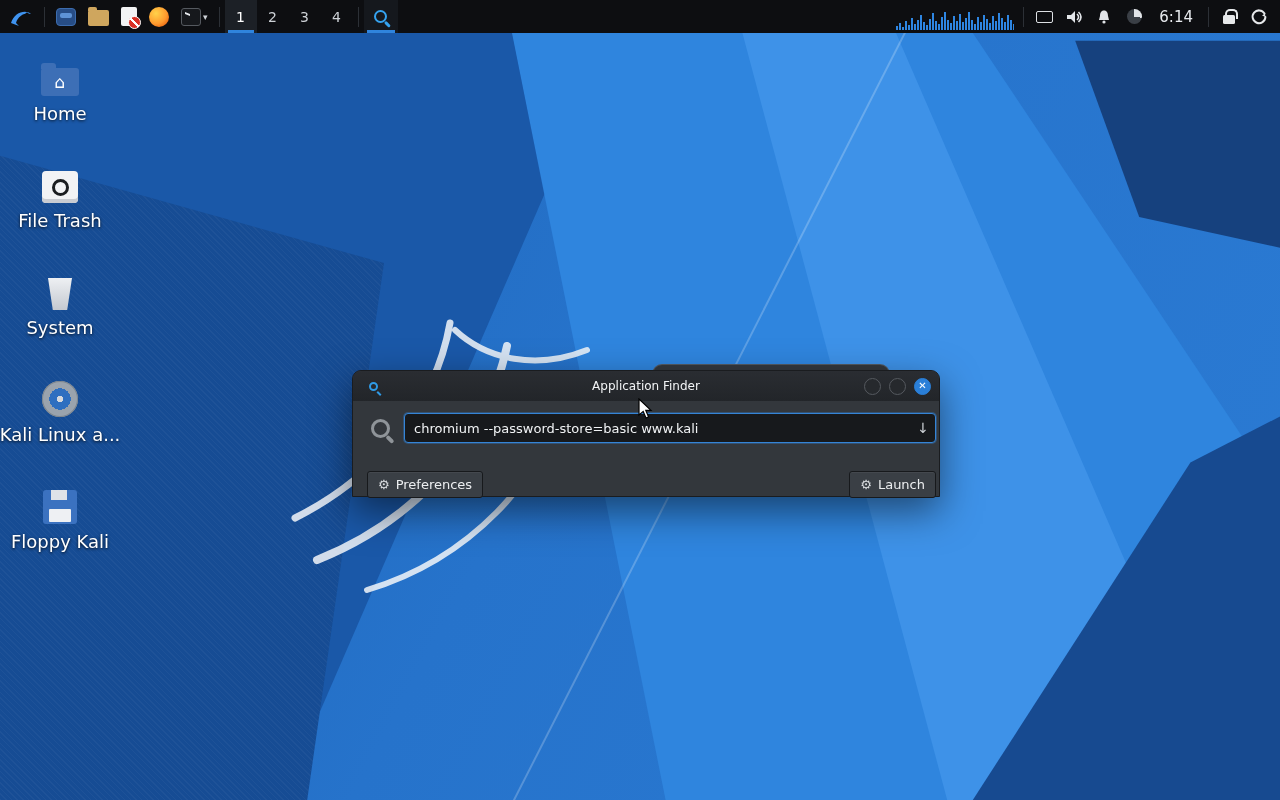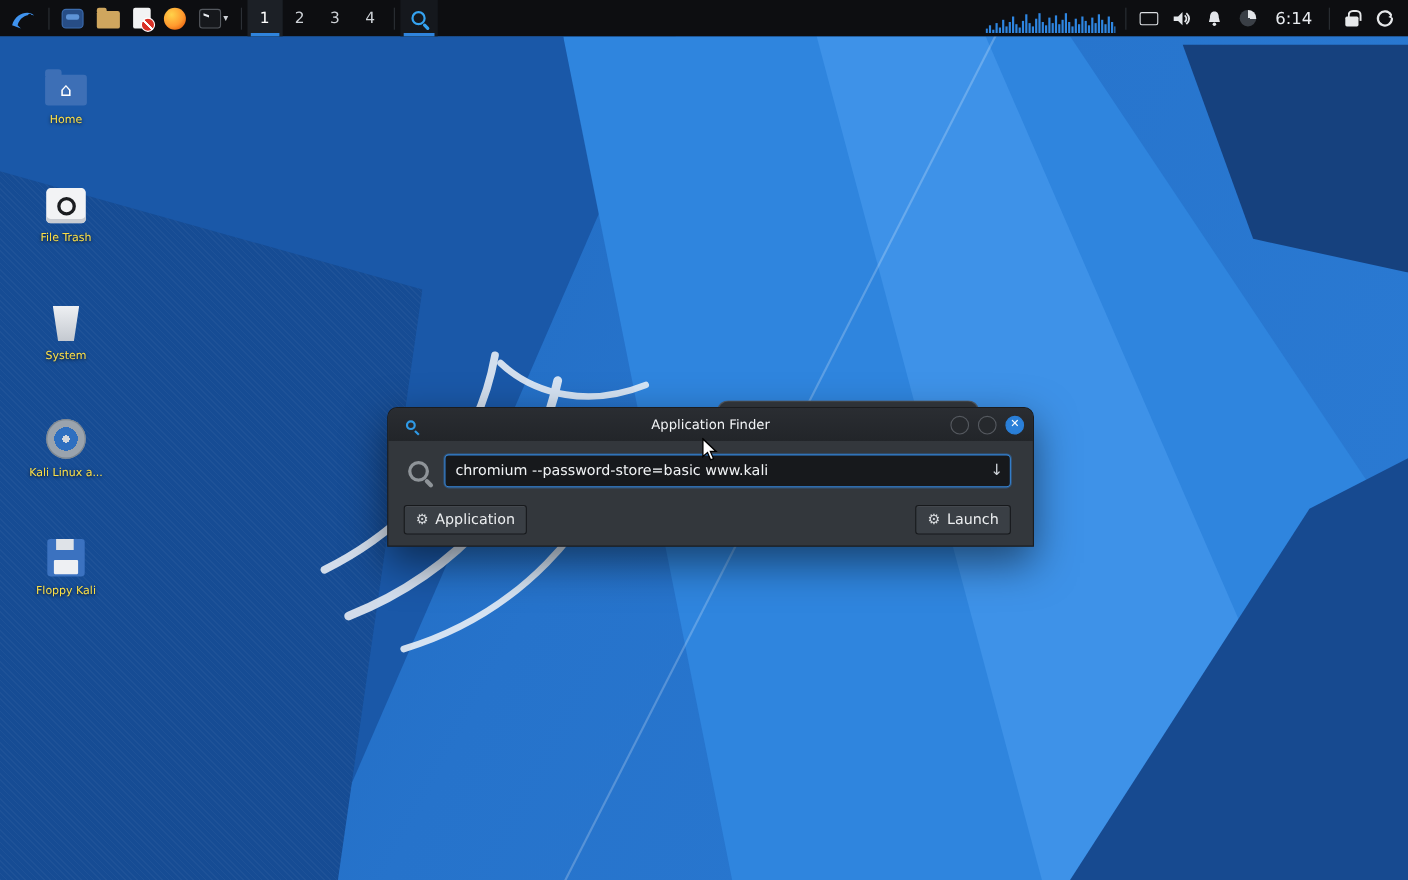--- a/index.html
+++ b/index.html
@@ -47,21 +47,21 @@
   .poly.p2{background:#164c94;clip-path:polygon(0 16%,30% 30%,24% 100%,0 100%);background-image:repeating-linear-gradient(45deg,rgba(255,255,255,.035) 0 1px,transparent 1px 4px)}
   .poly.p3{background:#2f85de;clip-path:polygon(40% 0,76% 0,100% 60%,100% 100%,52% 100%)}
   .poly.p4{background:#3e92e8;clip-path:polygon(58% 0,70% 0,96% 100%,74% 100%)}
   .poly.p5{background:#16417e;clip-path:polygon(84% 1%,100% 1%,100% 28%,89% 24%)}
   .poly.p6{background:#174a90;clip-path:polygon(93% 56%,100% 50%,100% 100%,76% 100%)}
   .edge1{position:absolute;width:2px;height:1100px;background:rgba(255,255,255,.22);left:700px;top:-150px;transform:rotate(27deg)}
   .dragon{position:absolute;left:255px;top:235px;opacity:.95}
 
   
   .dicon{position:absolute;left:16px;width:88px;display:flex;flex-direction:column;align-items:center;gap:8px;cursor:pointer;z-index:5}
-  .dlabel{color:#fde047;font-size:10px;text-shadow:0 1px 3px rgba(0,0,0,.85);text-align:right;line-height:1.1;white-space:nowrap}
+  .dlabel{color:#ffffff;font-size:18px;text-shadow:0 1px 3px rgba(0,0,0,.85);text-align:right;line-height:1.1;white-space:nowrap}
   .ig{height:40px;display:flex;align-items:flex-end;justify-content:center}
   .home-folder{width:38px;height:28px;background:#3d6fb6;border-radius:3px;position:relative;display:flex;align-items:center;justify-content:center}
   .home-folder::before{content:"";position:absolute;top:-5px;left:0;width:15px;height:6px;background:#3d6fb6;border-radius:3px 3px 0 0}
   .home-glyph{color:#fff;font-size:17px;line-height:1}
   .drive{width:36px;height:32px;background:#f2f3f5;border-radius:4px;display:flex;align-items:center;justify-content:center;box-shadow:inset 0 -4px 0 #c9ccd2}
   .drive-ring{width:17px;height:17px;border:3.5px solid #1b1d20;border-radius:50%}
   .trash-cup{width:30px;height:32px;background:linear-gradient(#eef0f3,#c4c9d0);clip-path:polygon(10% 0,90% 0,74% 100%,26% 100%)}
   .disc{width:36px;height:36px;border-radius:50%;background:radial-gradient(circle,#d4d8dd 0 13%,#2e6fc0 13% 42%,#9aa3ad 42% 100%);box-shadow:0 0 0 1px #7d868f inset}
   .floppy{width:34px;height:34px;background:#3b72c0;border-radius:3px;position:relative}
   .floppy::before{content:"";position:absolute;top:0;left:8px;width:16px;height:10px;background:#dfe3e8}
@@ -73,21 +73,21 @@
   
   .dialog{position:absolute;left:352px;top:370px;width:588px;height:127px;z-index:30;border-radius:9px 9px 0 0;box-shadow:0 14px 38px rgba(0,0,0,.5);background:#33373c;border:1px solid #1a1c1f}
   .titlebar{height:30px;background:linear-gradient(#2a2d32,#222529);border-radius:8px 8px 0 0;display:flex;align-items:center;padding:0 8px;position:relative}
   .title-ic{width:17px;height:17px;display:flex;align-items:center;justify-content:center;margin-left:4px}
   .title-mag{width:9px;height:9px;border:2.5px solid #2f9ae6;border-radius:50%;position:relative}
   .title-mag::after{content:"";position:absolute;width:2px;height:5px;background:#2f9ae6;left:7px;top:7px;transform:rotate(-45deg)}
   .title-text{position:absolute;left:0;right:0;text-align:center;color:#f2f4f6;font-size:12px;font-weight:normal;pointer-events:none}
   .win-btns{margin-left:auto;display:flex;align-items:center;gap:8px;z-index:2}
   .wbtn{width:17px;height:17px;border-radius:50%;background:#26292d;border:1px solid #55595f;cursor:pointer}
   .wbtn.close{background:#2a7fd8;border-color:#2a7fd8;display:flex;align-items:center;justify-content:center;color:#fff;font-size:10px;font-weight:bold;line-height:1}
-  .dialog-body{padding:12px 20px 12px 14px;display:flex;flex-direction:column;gap:16px}
+  .dialog-body{padding:12px 3px 12px 14px;display:flex;flex-direction:column;gap:28px}
   .search-row{display:flex;align-items:center;gap:14px}
   .big-mag{width:19px;height:19px;border:3.5px solid #8f9499;border-radius:50%;position:relative;flex:none;margin-left:4px}
   .big-mag::after{content:"";position:absolute;width:3.5px;height:9px;background:#8f9499;left:14px;top:13px;transform:rotate(-45deg);border-radius:2px}
   .combo{flex:1;position:relative}
   .combo input{width:100%;height:30px;background:#17191c;border:1px solid #3584d6;border-radius:4px;color:#f1f3f5;font-size:13px;font-family:"DejaVu Sans","Liberation Sans",sans-serif;padding:0 28px 0 9px;outline:none;box-shadow:0 0 0 1px rgba(53,132,214,.35)}
   .combo-arrow{position:absolute;right:7px;top:0;height:30px;display:flex;align-items:center;color:#cfd3d8;font-size:14px;cursor:pointer}
   .btn-row{display:flex;justify-content:space-between}
   .dbtn{display:flex;align-items:center;gap:6px;height:27px;padding:0 10px;background:#3a3f45;border:1px solid #17191c;border-radius:3px;color:#eceef0;font-size:13px;font-family:inherit;cursor:pointer;box-shadow:inset 0 1px 0 rgba(255,255,255,.05)}
   .dbtn .glyph{font-size:13px;color:#d8dbde;line-height:1}
 
@@ -299,21 +299,21 @@
     <div class="search-row">
       <div class="big-mag"></div>
       <div class="combo">
         <input type="text" autofocus="" value="chromium --password-store=basic www.kali" style="">
         <div class="combo-arrow">↓</div>
       </div>
     </div>
     <div class="btn-row">
       <button class="dbtn">
         <span class="glyph">⚙</span>
-        <span>Application</span>
+        <span>Preferences</span>
       </button>
       <button class="dbtn">
         <span class="glyph">⚙</span>
         <span>Launch</span>
       </button>
     </div>
   </div>
 </div>
 
 <svg class="cursor" width="20" height="22" viewBox="0 0 20 22">

